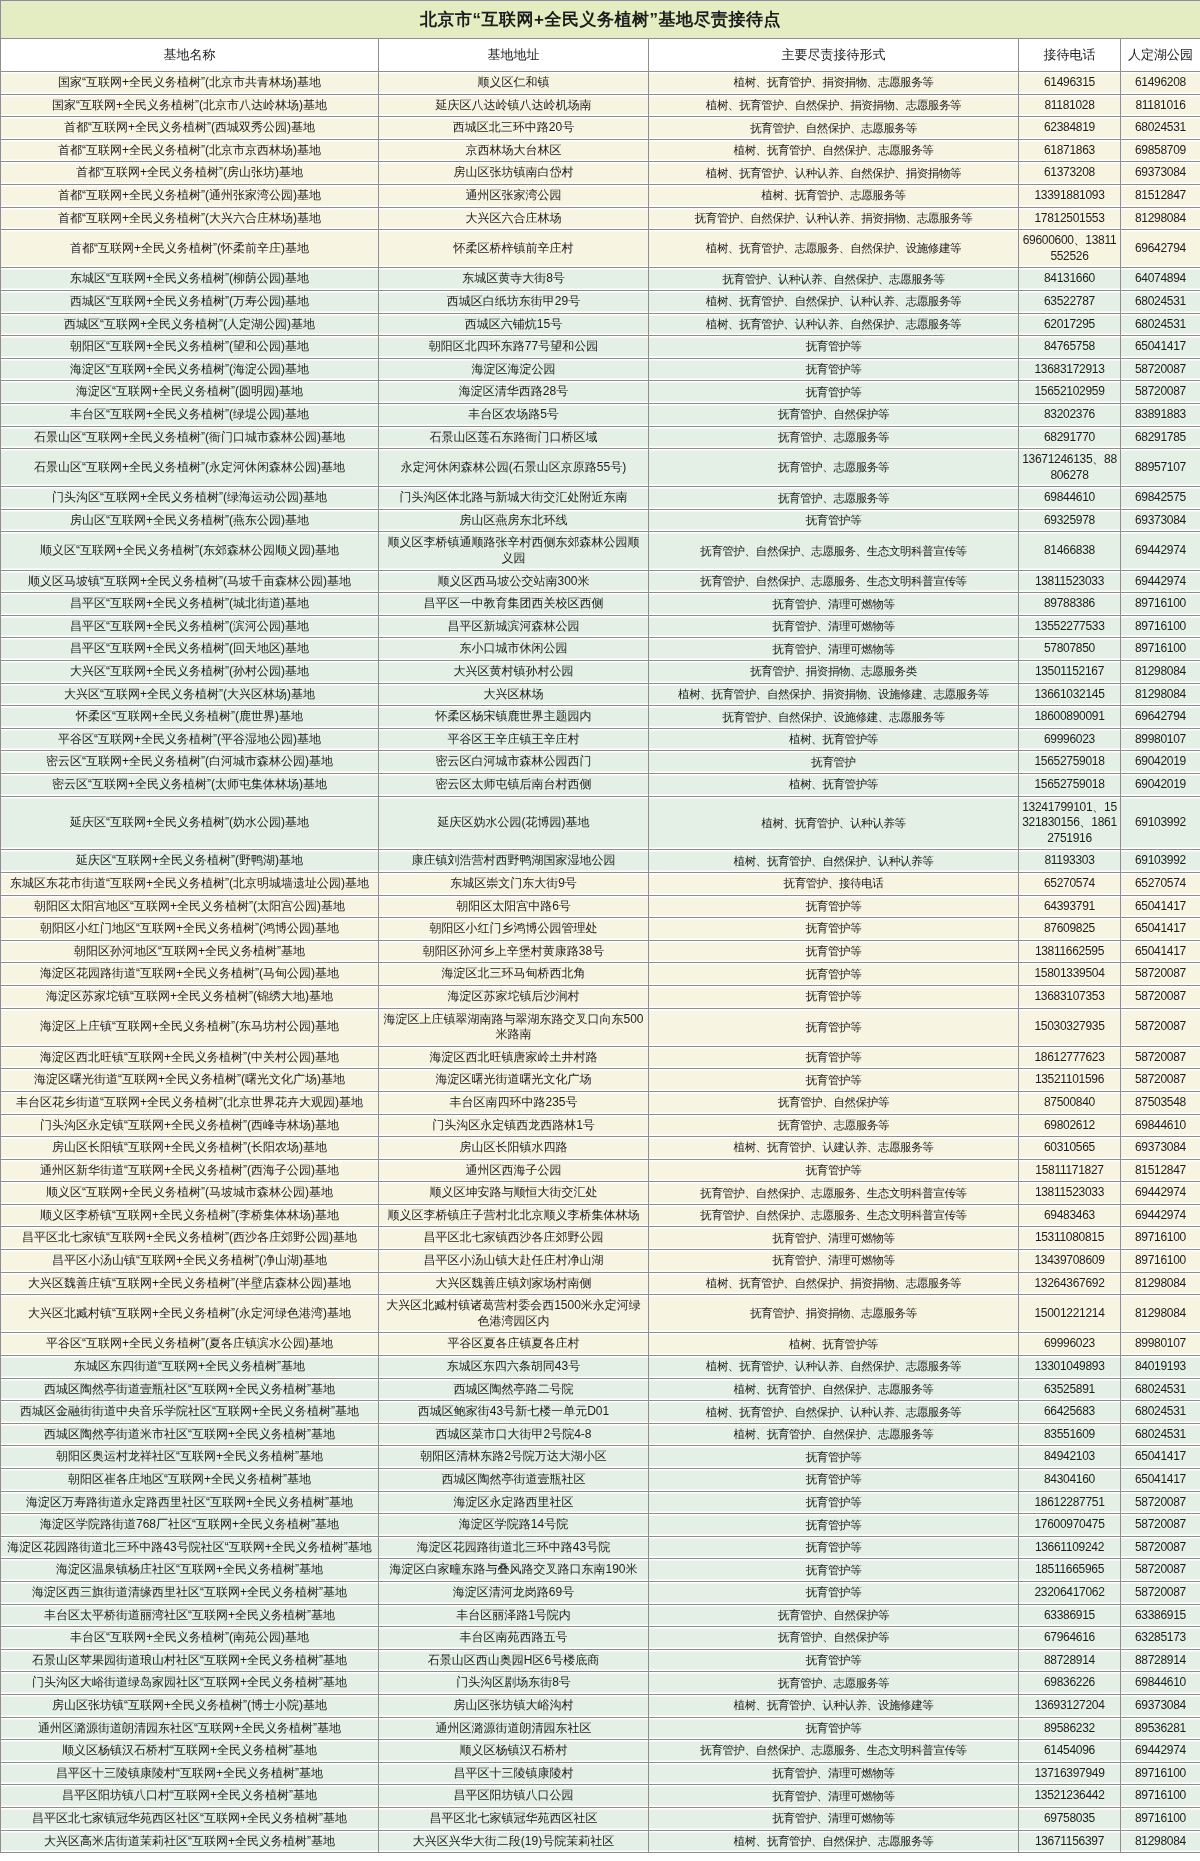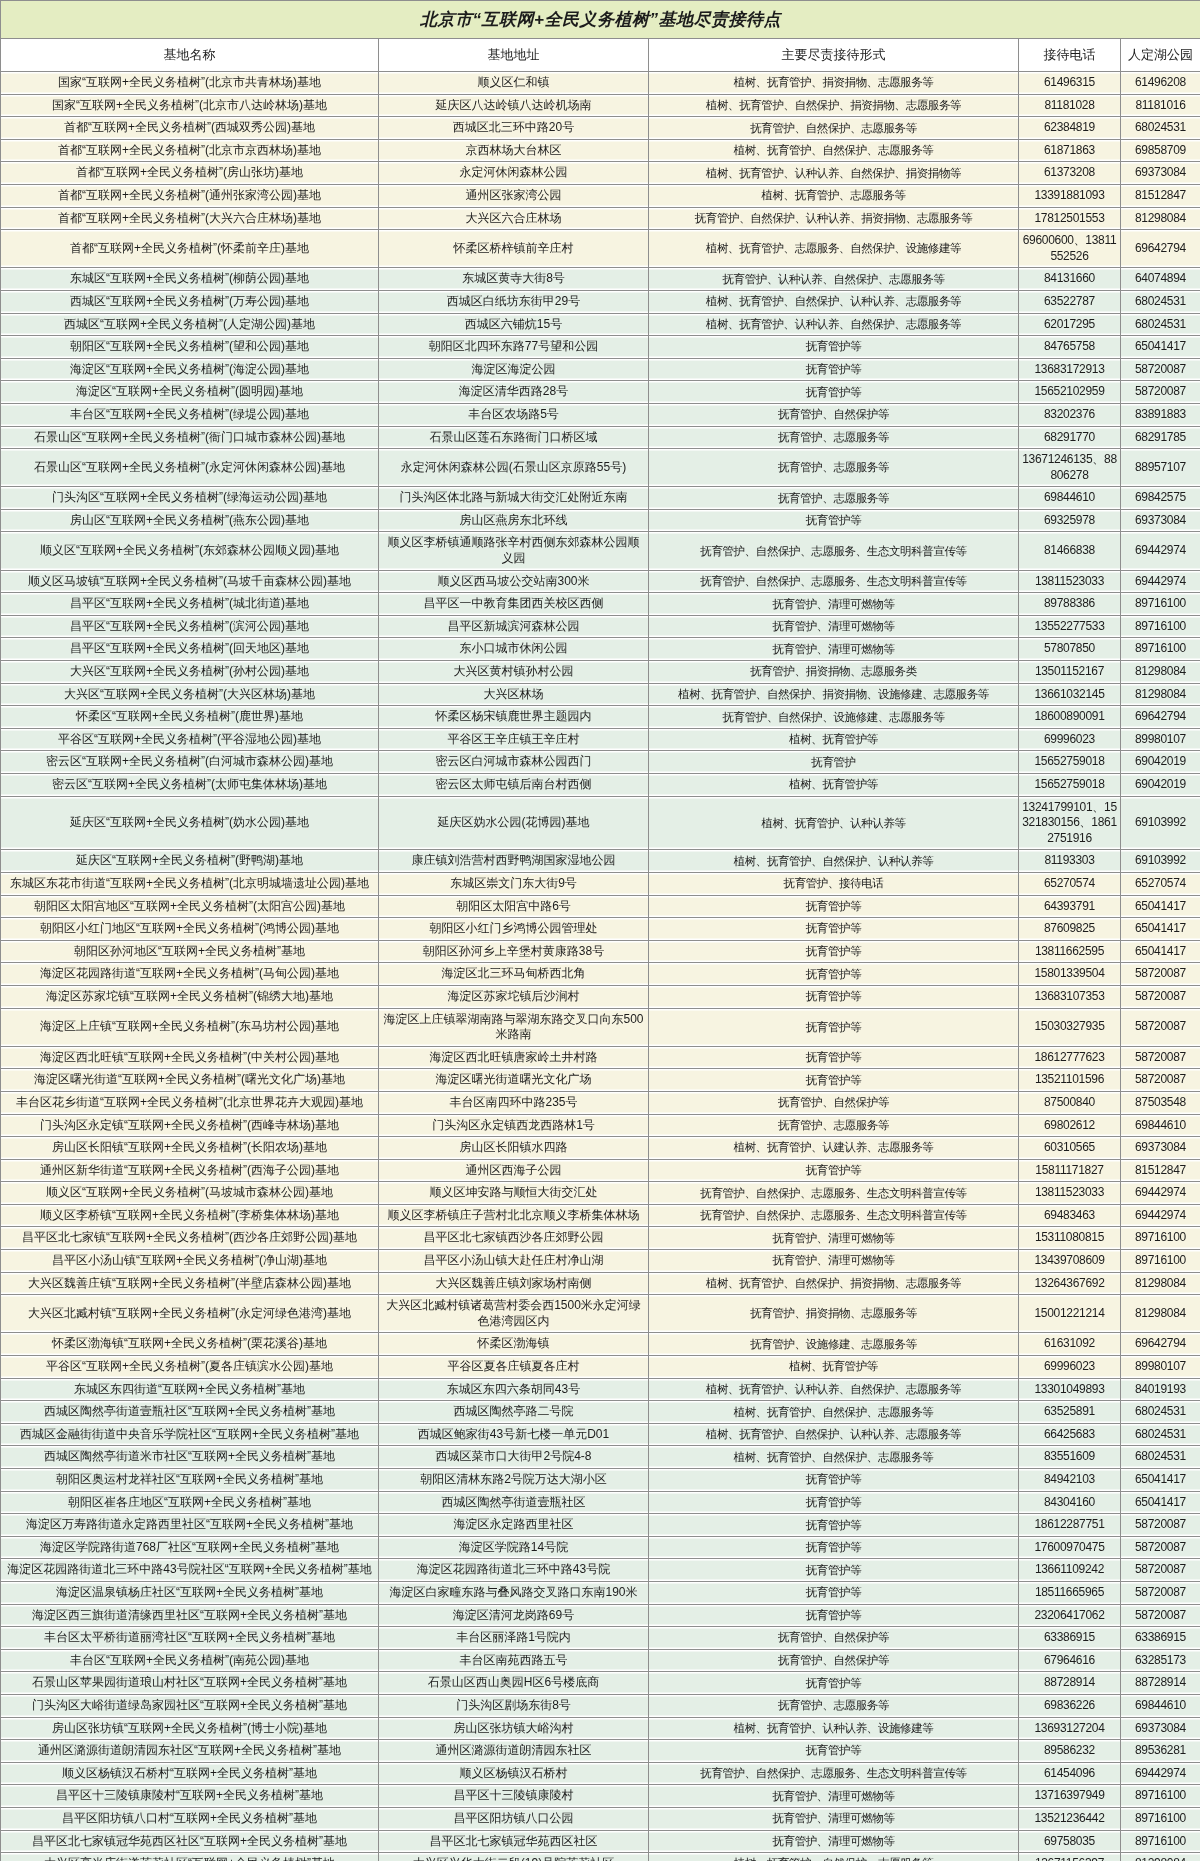--- a/index.html
+++ b/index.html
@@ -4,21 +4,21 @@
 <style>
   :root{
     --title-bg:#e4edc2; --header-bg:#ffffff; --row-cream:#f7f4e1;
     --row-green:#e4efe6; --border-col:#8e8e8e; --text-col:#1c1c1c;
   }
   html,body{margin:0;padding:0;background:#ffffff;}
   body{font-family:"Liberation Sans","DejaVu Sans",sans-serif;color:var(--text-col);}
   .page{width:1200px;margin:0 auto;}
   table{width:1200px;table-layout:fixed;border-collapse:collapse;border:1px solid var(--border-col);}
   caption{caption-side:top;background:var(--title-bg);border:1px solid var(--border-col);border-bottom:none;
-    font-size:17px;font-weight:bold;padding:7px 4px;letter-spacing:.5px;font-style:italic;}
+    font-size:17px;font-weight:bold;padding:7px 4px;letter-spacing:.5px;}
   th{background:var(--header-bg);font-size:13px;font-weight:400;padding:7px 2px;}
   th,td{border:1px solid var(--border-col);text-align:center;vertical-align:middle;}
   td{font-size:12px;line-height:1.3;padding:3px 3px;word-break:break-all;
      box-shadow:inset 0 1.5px 0 #ffffff, inset 0 -1.5px 0 #ffffff;}
   td.col-forms{font-size:11.5px;letter-spacing:-0.4px;}
   td.col-phone,td.col-supervise{font-size:12px;letter-spacing:-0.3px;}
   tr.tint-cream td{background:var(--row-cream);}
   tr.tint-green td{background:var(--row-green);}
 </style>
 </head>
@@ -71,21 +71,21 @@
   <tr class="tint-cream">
     <td class="col-name">首都“互联网+全民义务植树”(北京市京西林场)基地</td>
     <td class="col-addr">京西林场大台林区</td>
     <td class="col-forms">植树、抚育管护、自然保护、志愿服务等</td>
     <td class="col-phone">61871863</td>
     <td class="col-supervise">69858709</td>
   </tr>
 
   <tr class="tint-cream">
     <td class="col-name">首都“互联网+全民义务植树”(房山张坊)基地</td>
-    <td class="col-addr">永定河休闲森林公园</td>
+    <td class="col-addr">房山区张坊镇南白岱村</td>
     <td class="col-forms">植树、抚育管护、认种认养、自然保护、捐资捐物等</td>
     <td class="col-phone">61373208</td>
     <td class="col-supervise">69373084</td>
   </tr>
 
   <tr class="tint-cream">
     <td class="col-name">首都“互联网+全民义务植树”(通州张家湾公园)基地</td>
     <td class="col-addr">通州区张家湾公园</td>
     <td class="col-forms">植树、抚育管护、志愿服务等</td>
     <td class="col-phone">13391881093</td>
@@ -445,27 +445,20 @@
   </tr>
 
   <tr class="tint-cream">
     <td class="col-name">大兴区北臧村镇“互联网+全民义务植树”(永定河绿色港湾)基地</td>
     <td class="col-addr">大兴区北臧村镇诸葛营村委会西1500米永定河绿色港湾园区内</td>
     <td class="col-forms">抚育管护、捐资捐物、志愿服务等</td>
     <td class="col-phone">15001221214</td>
     <td class="col-supervise">81298084</td>
   </tr>
 
-  <tr class="tint-cream">
-    <td class="col-name">怀柔区渤海镇“互联网+全民义务植树”(栗花溪谷)基地</td>
-    <td class="col-addr">怀柔区渤海镇</td>
-    <td class="col-forms">抚育管护、设施修建、志愿服务等</td>
-    <td class="col-phone">61631092</td>
-    <td class="col-supervise">69642794</td>
-  </tr>
 
   <tr class="tint-cream">
     <td class="col-name">平谷区“互联网+全民义务植树”(夏各庄镇滨水公园)基地</td>
     <td class="col-addr">平谷区夏各庄镇夏各庄村</td>
     <td class="col-forms">植树、抚育管护等</td>
     <td class="col-phone">69996023</td>
     <td class="col-supervise">89980107</td>
   </tr>
 
   <tr class="tint-green">

